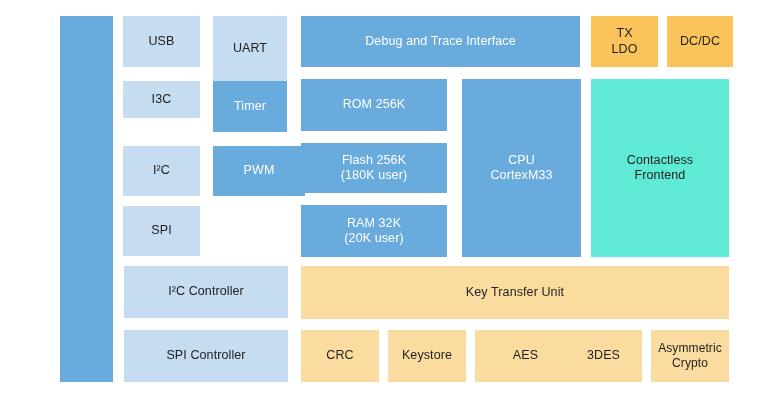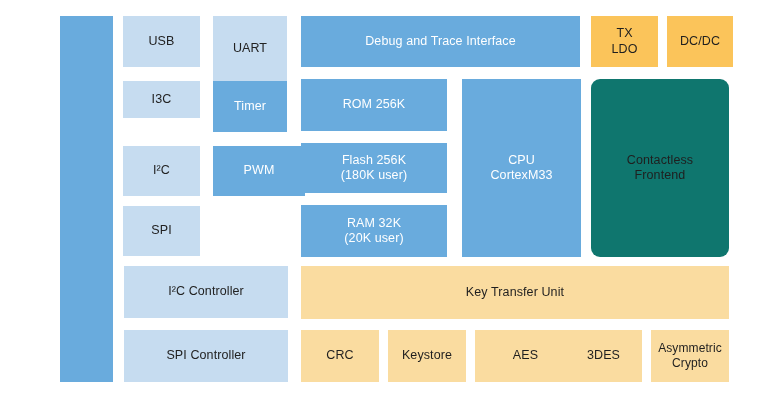--- a/index.html
+++ b/index.html
@@ -26,21 +26,21 @@
     text-align: center;
     line-height: 1.22;
     font-size: 12.5px;
     letter-spacing: 0.1px;
     white-space: pre-line;
   }
   .c-lightblue { background: #c6dcf0; color: #222222; }
   .c-midblue   { background: #69abdd; color: #ffffff; }
   .c-orange    { background: #fbc45a; color: #1f1f1f; }
   .c-lightorange { background: #fadca0; color: #1f1f1f; }
-  .c-cream     { background: #0f766e; color: #1f1f1f; border-radius: 9px; }
+  .c-cream     { background: #5eead4; color: #1f1f1f; }
   .blk.small   { font-size: 12px; }
 </style>
 </head>
 <body>
 
 <div id="diagram">
 
   <div class="blk c-midblue" style="left:60px; top:16px; width:53px; height:366px;">
     <span></span>
   </div>

